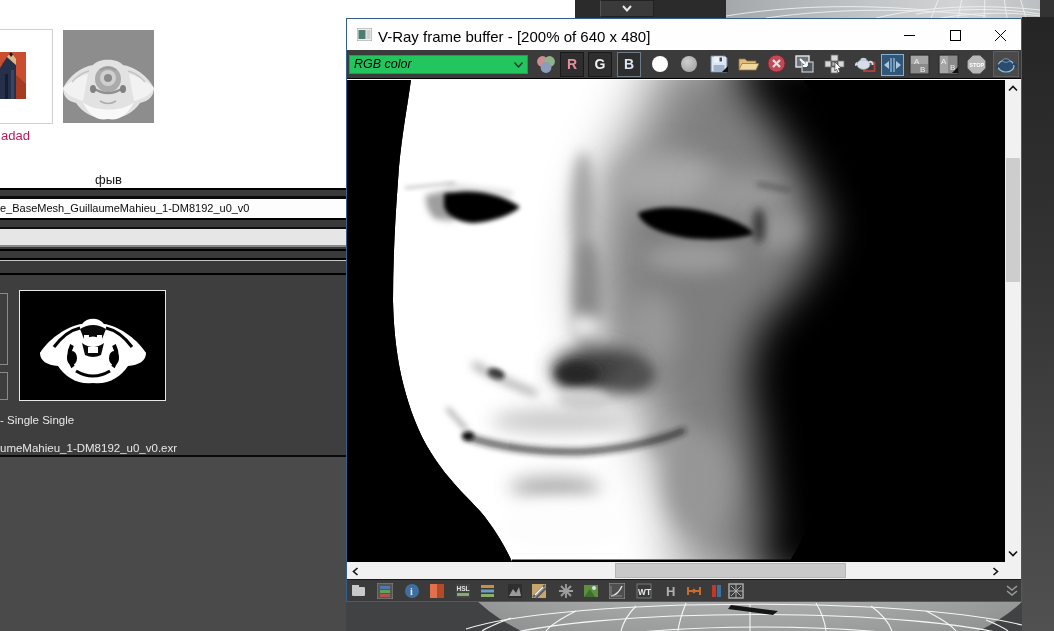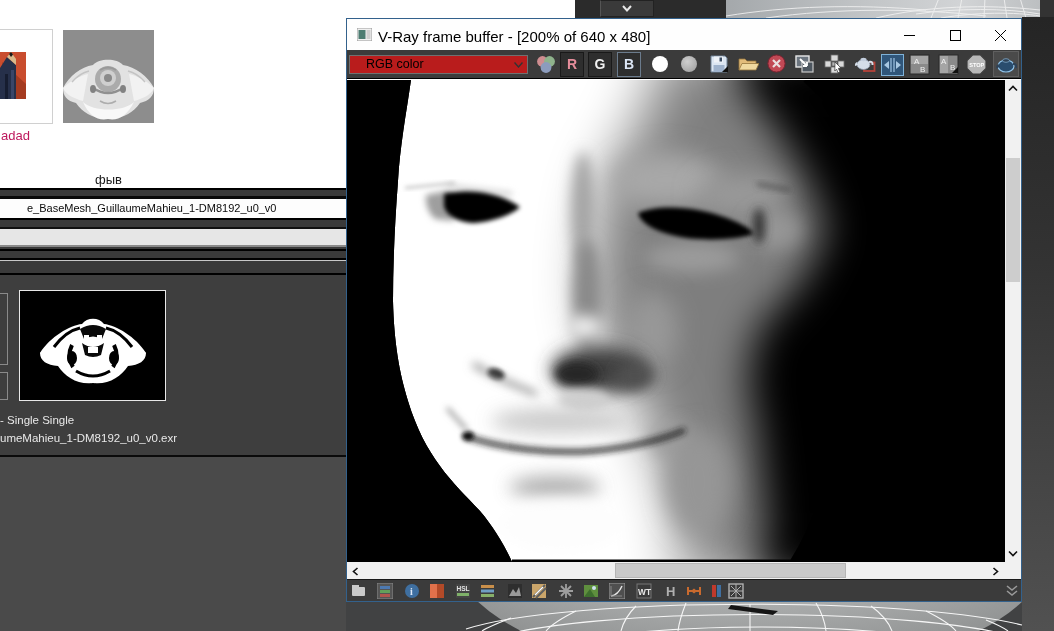--- a/index.html
+++ b/index.html
@@ -20,55 +20,55 @@
 #thumb1card { left:0; top:29px; width:53px; height:95px; background:#fff; border:1px solid #d0d0d0; border-left:none; }
 #thumb1 { left:0; top:52px; width:26px; height:47px; }
 #lbl1 { left:1px; top:128px; width:52px; font-size:13px; color:#be185d; }
 #thumb2 { left:63px; top:30px; width:91px; height:93px; }
 #lbl2 { left:63px; top:128px; width:91px; text-align:center; font-size:13px; color:#1a1a1a;margin-top:44px; }
 
 .bar { left:0; width:346px; }
 #b1 { top:188px; height:2px; background:#000; }
 #b2 { top:190px; height:6px; background:#3a3a3a; }
 #b3 { top:196px; height:3px; background:#0a0a0a; }
-#field { top:199px; height:19px; background:#fdfdfd; font-size:11px; color:#0a0a0a; line-height:18px; white-space:nowrap; overflow:hidden;padding-left:27px; }
+#field { top:199px; height:19px; background:#fdfdfd; font-size:11px; color:#0a0a0a; line-height:18px; white-space:nowrap; overflow:hidden; }
 #b4 { top:218px; height:2px; background:#000; }
 #b5 { top:220px; height:7px; background:#3a3a3a; }
 #b6 { top:227px; height:2px; background:#101010; }
 #b7 { top:229px; height:16px; background:#e6e6e6; }
 #b8 { top:245px; height:2px; background:#8a8a8a; }
 #b9 { top:247px; height:2px; background:#3a3a3a; }
 #b10 { top:249px; height:2px; background:#000; }
 #b11 { top:251px; height:7px; background:#3a3a3a; }
 #b12 { top:258px; height:2px; background:#000; }
 #b13 { top:260px; height:1px; background:#c8c8c8; }
 #b14 { top:261px; height:12px; background:#3a3a3a; }
 #b15 { top:273px; height:2px; background:#000; }
 #panel { top:275px; height:180px; background:#3e3e3e; }
 #b16 { top:455px; height:2px; background:#0a0a0a; }
 #bottomleft { top:457px; height:174px; background:#4a4a4a; }
 
 #pthumb { left:19px; top:290px; width:147px; height:111px; background:#000; border:1px solid #e8e8e8; }
 #edgebox1 { left:-4px; top:293px; width:12px; height:72px; border:1px solid #8a8a8a; background:#3e3e3e; }
 #edgebox2 { left:-4px; top:372px; width:12px; height:28px; border:1px solid #8a8a8a; background:#3e3e3e; }
 #ptxt1 { left:0; top:414px; font-size:11.5px; color:#e8e8e8; }
-#ptxt2 { left:0; top:432px; font-size:11.5px; color:#e8e8e8; }
+#ptxt2 { left:0; top:442px; font-size:11.5px; color:#e8e8e8; }
 
 
 #sphere { left:346px; top:602px; width:676px; height:29px; overflow:hidden; }
 
 
 #win { left:346px; top:18px; width:676px; height:584px; border:1px solid #33618c; background:#fff; }
 #titlebar { left:0; top:0; width:674px; height:31px; background:#fefefe; }
 #ticon { left:10px; top:9px; }
 #ttext { left:31px; top:9px; font-size:15px; color:#000; }
 .cap { top:0; height:31px; width:45px; }
 #tmin { left:540px; } #tmax { left:586px; } #tclose { left:631px; }
 #toolbar { left:0; top:31px; width:674px; height:29px; background:#3b3b3b; border-bottom:1px solid #000; }
-#dd { left:2px; top:5px; width:179px; height:19px; background:#b91c1c; border:1px solid #707070; font-size:12.5px; color:#000; line-height:17px; padding-left:16px; }
+#dd { left:2px; top:5px; width:179px; height:19px; background:#22c55e; border:1px solid #707070; font-size:12.5px; color:#000; line-height:17px; padding-left:4px;font-style:italic; }
 #dd svg { position:absolute; right:4px; top:6px; }
 .tbtn { top:2px; width:24px; height:25px; background:#2e2e2e; border:1px solid #191919; text-align:center; line-height:23px; font-size:14px; font-weight:bold; }
 #rb { left:213px; color:#e58d9b; }
 #gb { left:241px; color:#f2f2f2; }
 #bb { left:270px; color:#dde6f5; border-color:#6b7b8c; }
 .circ { top:6px; width:16px; height:16px; border-radius:50%; }
 #wcirc { left:305px; background:#fff; }
 #gcirc { left:334px; background:radial-gradient(circle at 40% 35%, #cfcfcf, #9a9a9a); }
 .ticon { top:4px; }
 #render-area { left:0; top:61px; width:658px; height:482px; background:#000; overflow:hidden; }

